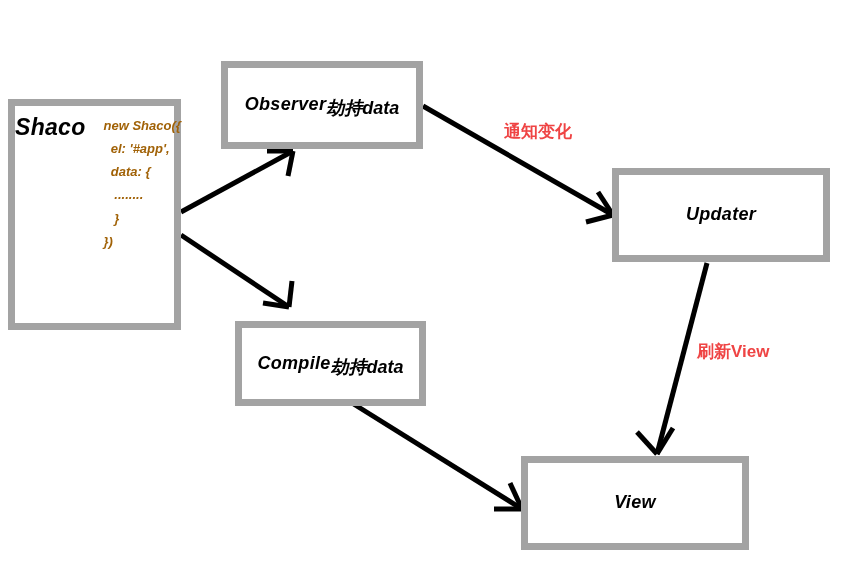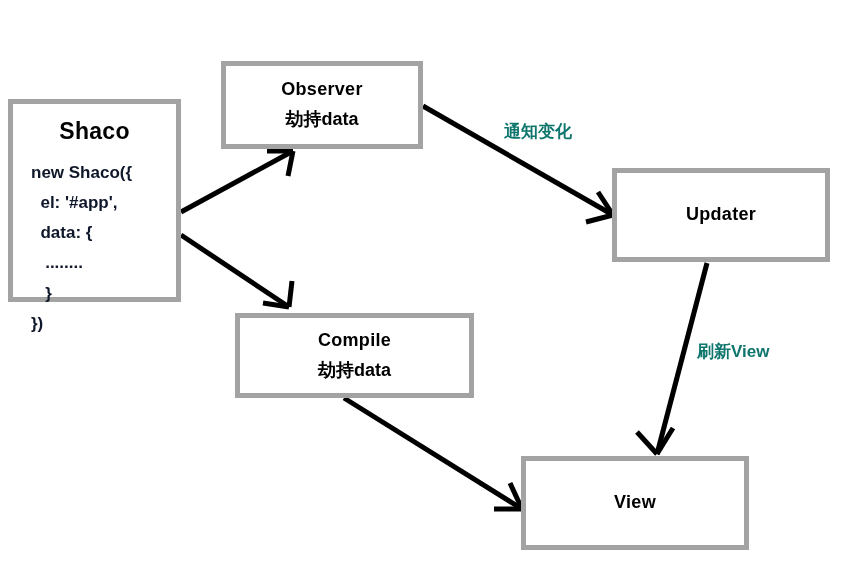--- a/index.html
+++ b/index.html
@@ -12,27 +12,27 @@
     position: relative;
     width: 844px;
     height: 561px;
     background: #ffffff;
     overflow: hidden;
     font-family: "Liberation Sans", "DejaVu Sans", sans-serif;
   }
   .node {
     position: absolute;
     box-sizing: border-box;
-    border: 5px solid #a3a3a3;
+    border: 7px solid #a3a3a3;
     background: #ffffff;
     display: flex;
-    flex-direction: column;
     align-items: center;
     justify-content: center;
     color: #000000;
+    font-style: italic;
   }
   .node-title {
     font-weight: bold;
     font-size: 18px;
     letter-spacing: 0.3px;
     line-height: 1.2;
     text-align: center;
   }
   .node-sub {
     font-weight: bold;
@@ -40,54 +40,54 @@
     line-height: 1.2;
     text-align: center;
     margin-top: 8px;
   }
 
   
   #node-shaco {
     left: 8px;
     top: 99px;
     width: 173px;
-    height: 203px;
+    height: 231px;
     justify-content: flex-start;
     align-items: stretch;
-    padding: 14px 0 0 0;
+    padding: 8px 0 0 0;
   }
   #node-shaco .node-title {
     font-size: 23px;
     font-weight: bold;
     text-align: center;
     margin-bottom: 12px;
   }
   .code-block {
     padding-left: 18px;
   }
   .code-line {
-    font-size: 17px;
+    font-size: 13px;
     font-weight: bold;
     line-height: 1.78;
     white-space: pre;
-    color: #0f172a;
+    color: #a16207;
   }
 
   
   #node-observer { left: 221px; top: 61px;  width: 202px; height: 88px; }
-  #node-compile  { left: 235px; top: 313px; width: 239px; height: 85px; }
+  #node-compile  { left: 235px; top: 321px; width: 191px; height: 85px; }
   #node-updater  { left: 612px; top: 168px; width: 218px; height: 94px; }
   #node-view     { left: 521px; top: 456px; width: 228px; height: 94px; }
 
   
   .edge-label {
     position: absolute;
     font-weight: bold;
     font-size: 17px;
-    color: #0f766e;
+    color: #ef4444;
     white-space: nowrap;
   }
   #label-notify  { left: 504px; top: 120px; }
   #label-refresh { left: 697px; top: 340px; }
   #label-init    { left: 330px; top: 465px; }
 
   
   #arrows {
     position: absolute;
     left: 0; top: 0;

